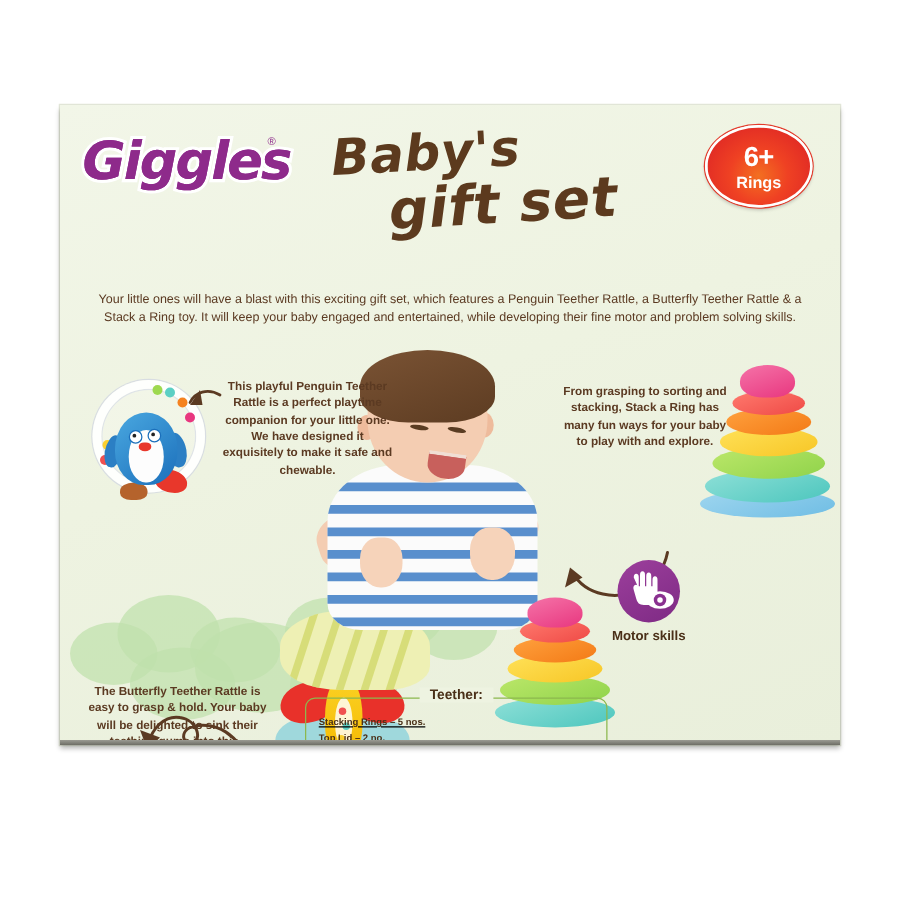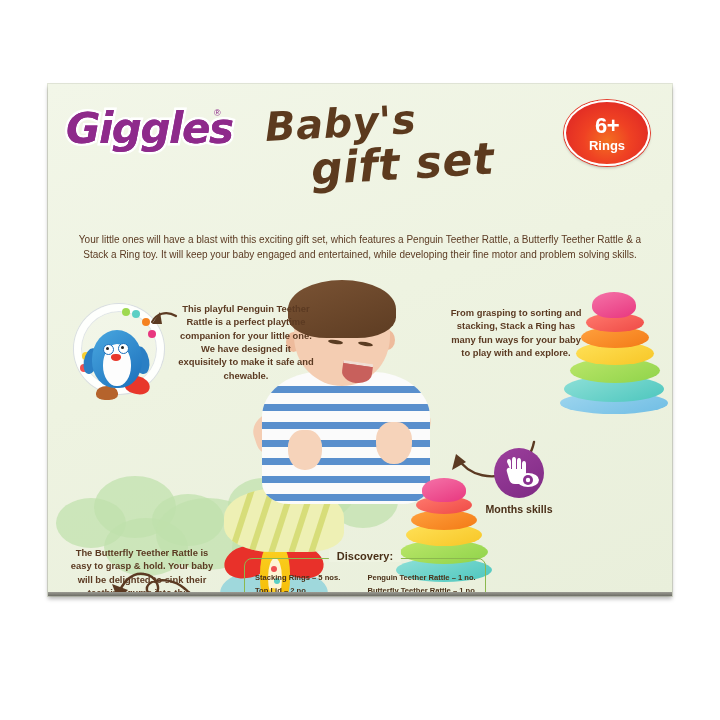--- a/index.html
+++ b/index.html
@@ -193,21 +193,21 @@
   }
   .contents .hd{
     position:absolute;left:50%;top:-9px;transform:translateX(-50%);
     background:#eef3e1;padding:0 8px;
     font-size:11px;font-weight:bold;color:#4a3018;white-space:nowrap;
   }
   .contents .cols{
     position:absolute;left:10px;top:12px;right:8px;
     display:flex;gap:10px;
   }
-  .contents .col{flex:1;}
+  .contents .col{flex:1;text-decoration:underline;}
   .contents .row{
     font-size:7.6px;font-weight:bold;color:#4a3018;line-height:1.72;white-space:nowrap;
   }
 </style>
 </head>
 <body>
 
 <div class="stage">
   <div class="card">
 
@@ -356,34 +356,30 @@
           <g fill="#ffffff">
             <path d="M13 14 q0-3 2-3 t2 3 v7 h1 v-9 q0-3 2-3 t2 3 v9 h1 v-8 q0-3 2-3 t2 3 v8 h1 v-5 q0-3 2-3 t2 3 v12 q0 8-7 8 h-4 q-5 0-6-5 l-2-7 q-1-3 1-4 q2-1 3 2 l1 3 z"></path>
           </g>
           <g transform="translate(25,24)">
             <ellipse cx="9" cy="8" rx="11" ry="7" fill="#ffffff"></ellipse>
             <ellipse cx="9" cy="8" rx="5" ry="5" fill="#8a3190"></ellipse>
             <circle cx="9" cy="8" r="2.2" fill="#ffffff"></circle>
           </g>
         </svg>
       </div>
-      <span>Months skills</span>
+      <span>Motor skills</span>
     </div>
 
 
 
     <div class="contents">
-      <div class="hd">Discovery:</div>
+      <div class="hd">Teether:</div>
       <div class="cols">
         <div class="col">
           <div class="row">Stacking Rings  –  5 nos.</div>
           <div class="row">Top Lid  –  2 no.</div>
           <div class="row">Base  –  4 no.</div>
         </div>
-        <div class="col">
-          <div class="row">Penguin Teether Rattle  –  1 no.</div>
-          <div class="row">Butterfly Teether Rattle  –  1 no.</div>
-        </div>
       </div>
     </div>
 
   </div>
 </div>
 
 </body></html>

